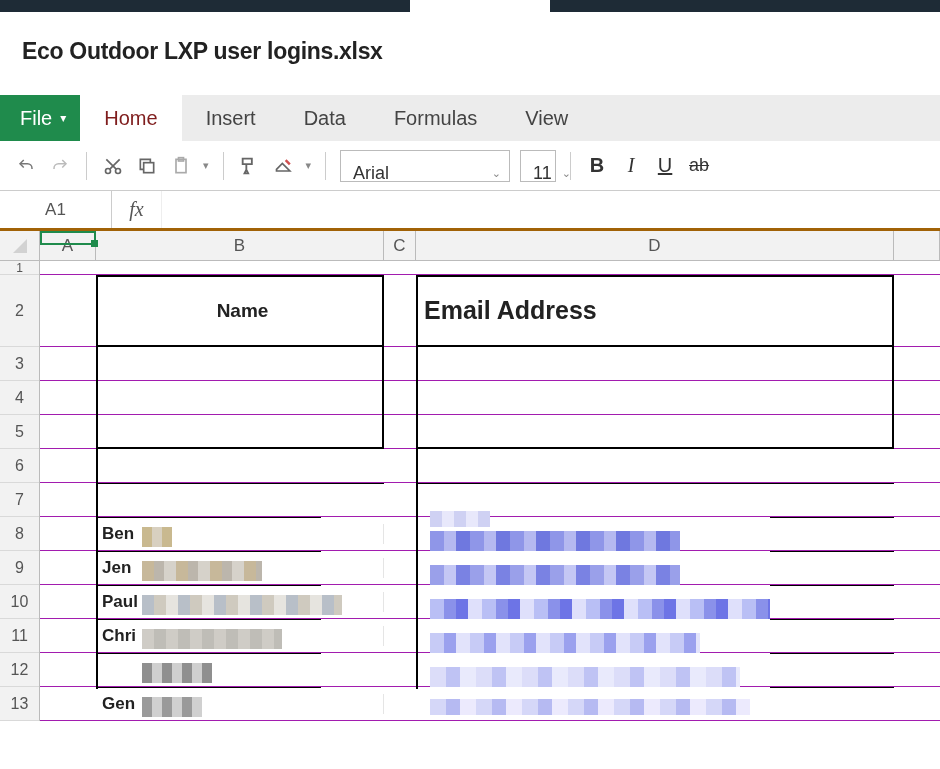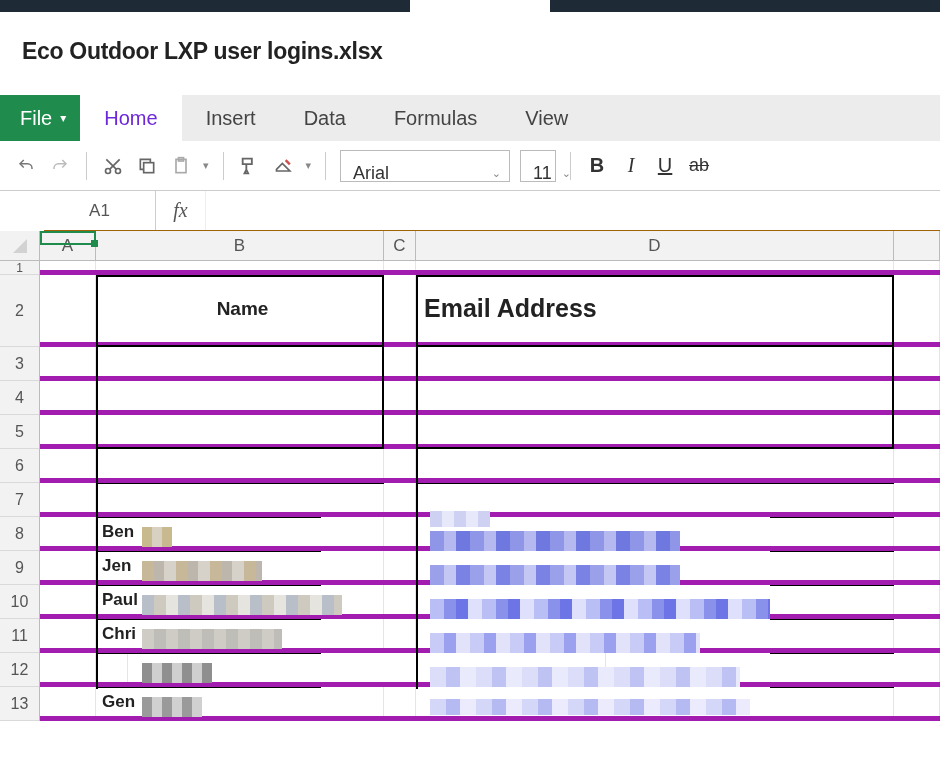--- a/index.html
+++ b/index.html
@@ -48,21 +48,21 @@
     color: #fff;
     font-weight: 500;
     padding: 0 14px 0 20px;
     gap: 8px;
   }
   .tab.file .chev {
     font-size: 12px;
   }
   .tab.active {
     background: #fff;
-    color: #6d28d9;
+    color: #7f1d1d;
     font-weight: 500;
   }
   .toolbar {
     display: flex;
     align-items: center;
     gap: 10px;
     padding: 8px 14px;
     border-bottom: 1px solid #ccc;
     height: 50px;
     color: #555;
@@ -95,23 +95,22 @@
   .font-name { width: 170px; }
   .font-size { width: 36px; }
   .dd { font-size: 11px; color: #888; }
   .bold { font-weight: 700; font-size: 20px; color:#333;}
   .italic { font-style: italic; font-family: Georgia, serif; font-size: 20px; color:#333;}
   .underline { text-decoration: underline; font-size: 20px; color:#333;}
   .strike { text-decoration: line-through; font-size: 18px; color:#333;}
 
   .cellref-bar {
     display: flex;
-    border-bottom: 1px solid #a16207;
+    border-bottom: 3px solid #a16207;
     height: 40px;
-    margin-left: 44px;
   }
   .cellref {
     width: 112px;
     border-right: 1px solid #ccc;
     display: flex;
     align-items: center;
     justify-content: center;
     font-size: 17px;
     color: #555;
   }
@@ -177,21 +176,22 @@
   .rn1 { height: 14px; font-size:12px; }
   .rn-h { height: 72px; }
   .rn-def { height: 34px; }
 
   .grid {
     position: relative;
     flex: 1;
   }
   .gridrow {
     display: flex;
-    border-bottom: 5px solid #a21caf;
+    border-bottom: 1px solid #a21caf;
+    align-items: center;
   }
   .gc {
     border-right: 1px solid #e5e5e5;
     font-size: 17px;
     color: #222;
     display: flex;
     align-items: center;
   }
   .gc-A { width: 56px; }
   .gc-B { width: 288px; padding-left:6px;}

